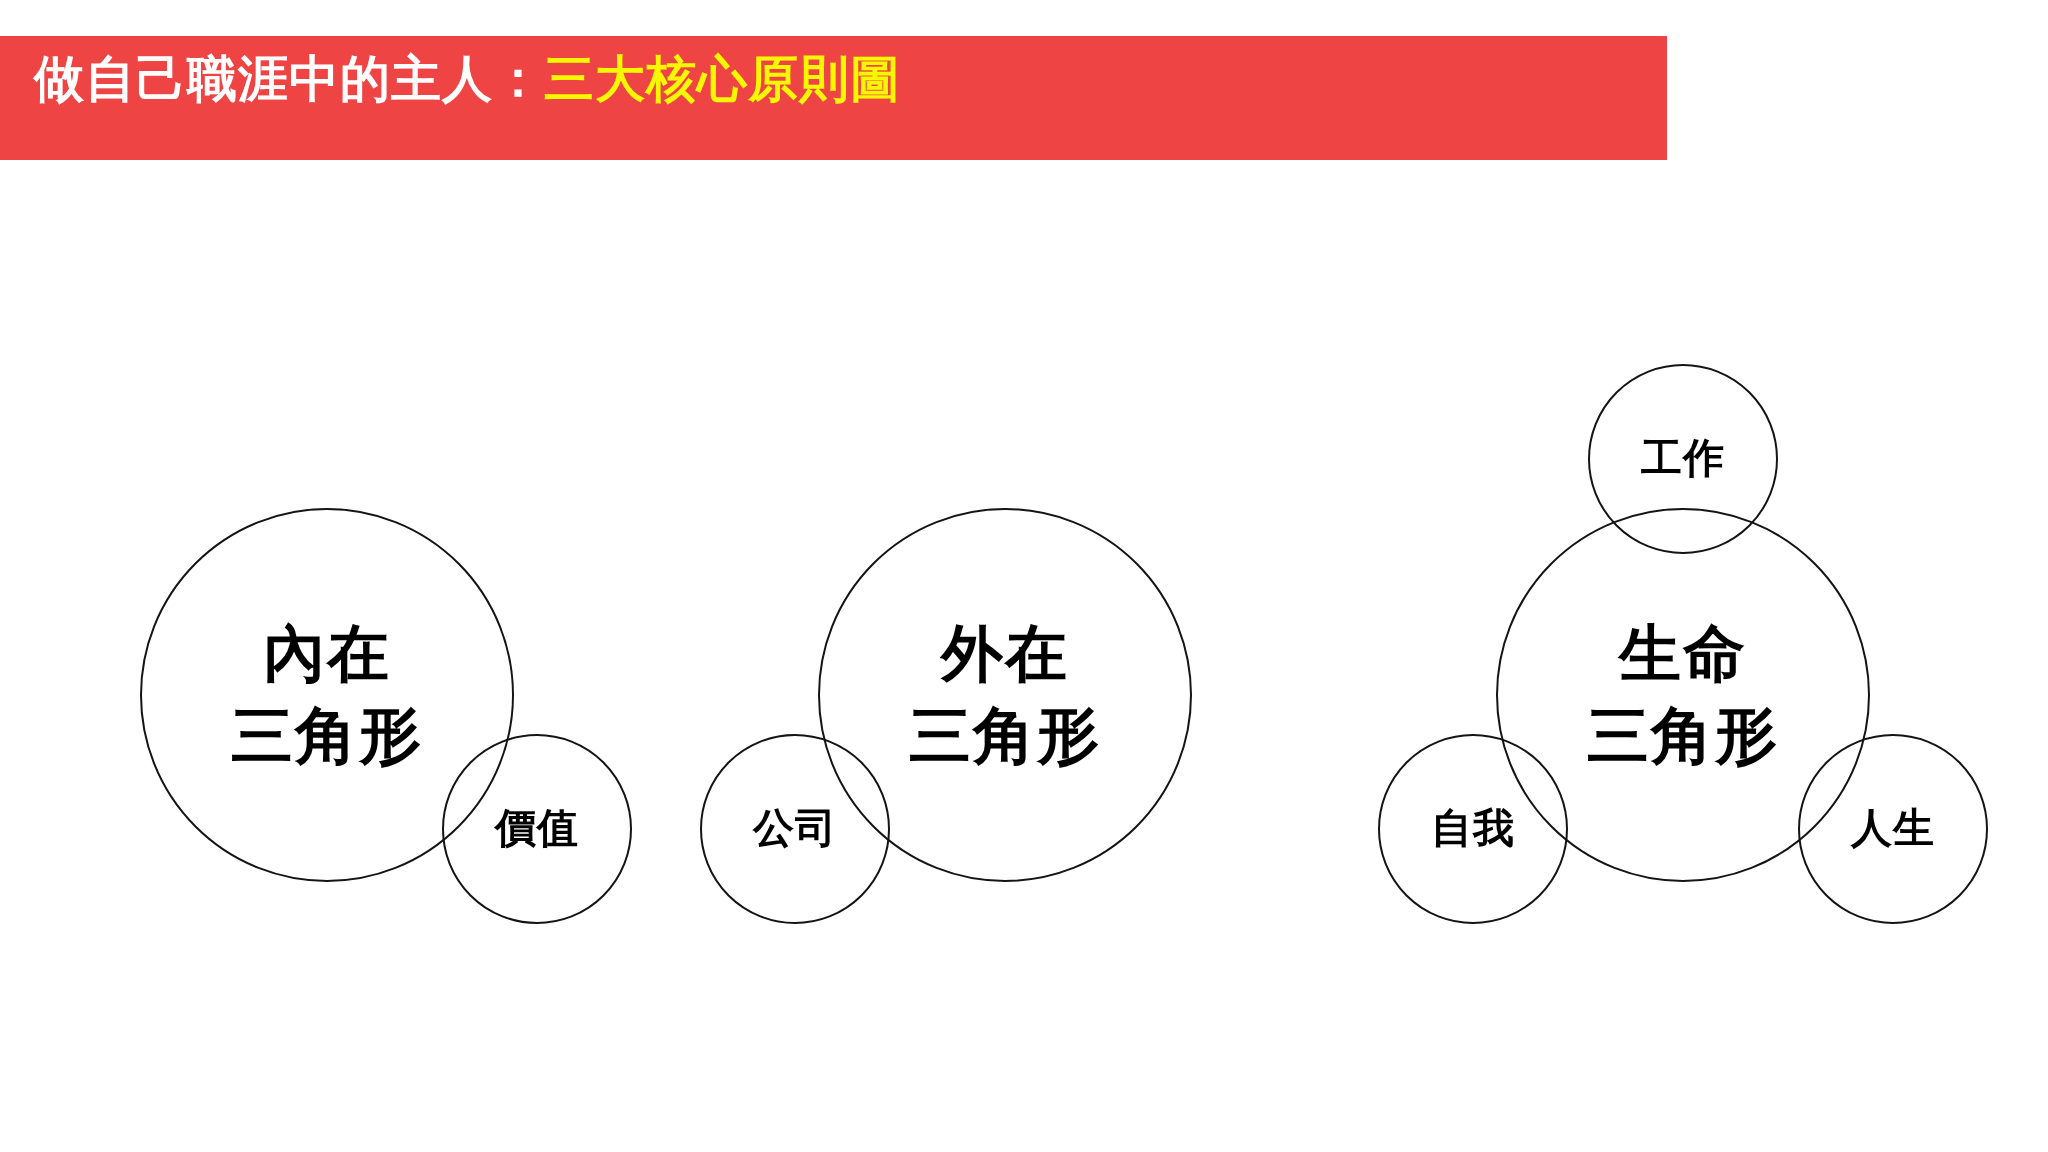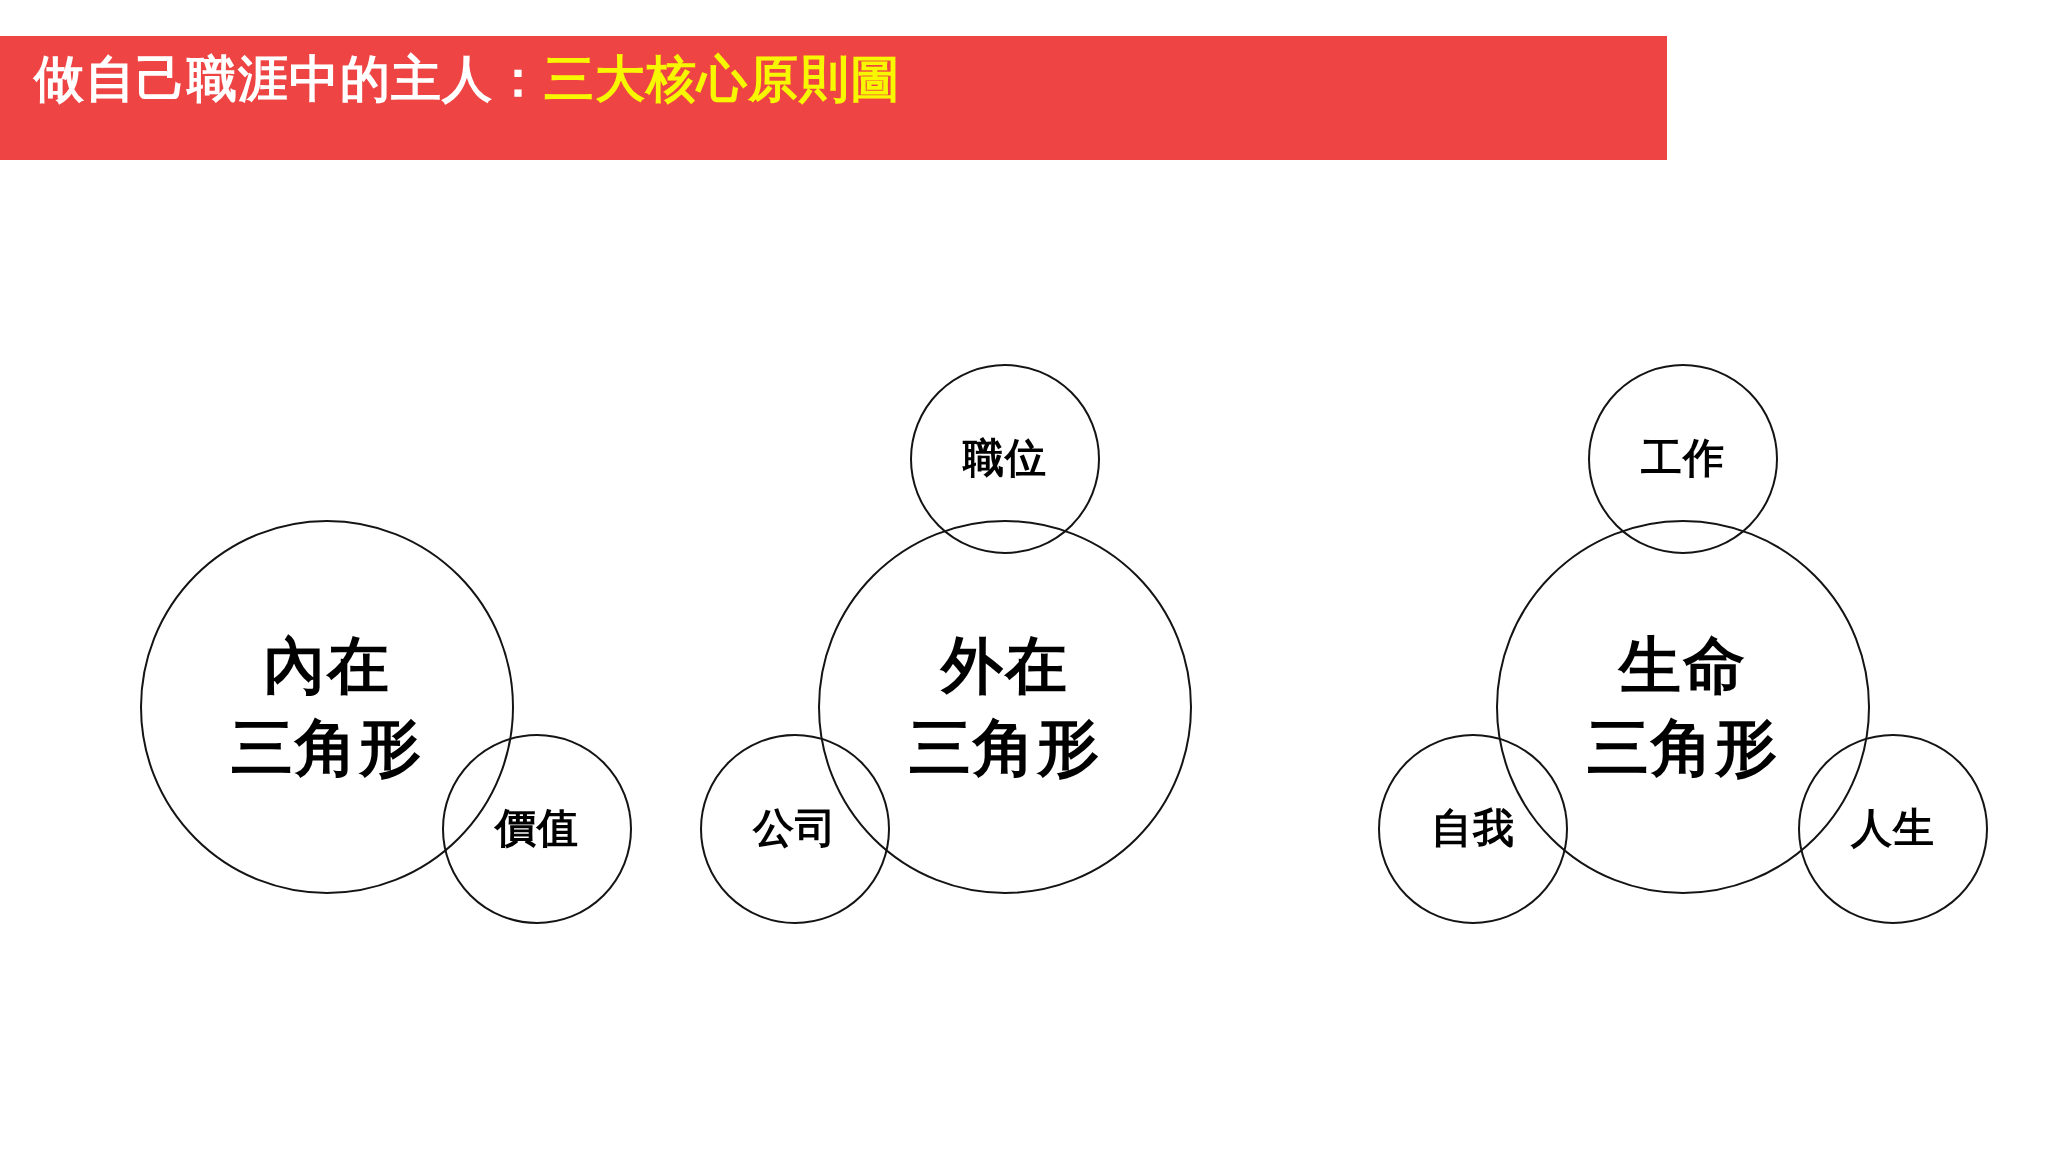--- a/index.html
+++ b/index.html
@@ -70,21 +70,21 @@
     justify-content: center;
     text-align: center;
     color: #000000;
   }
 
   
   .circle-main {
     width: 374px;
     height: 374px;
     left: 118px;
-    top: 156px;
+    top: 144px;
     z-index: 1;
     text-align: center;
   }
   .main-label {
     font-size: 62px;
     font-weight: bold;
     line-height: 1.32;
     letter-spacing: 2px;
     white-space: nowrap;
     position: relative;
@@ -147,25 +147,20 @@
 
   <div class="triad-group" id="group-external">
 
     <div class="circle circle-main">
       <div class="main-label">
         <span>外在</span><br>
         <span>三角形</span>
       </div>
     </div>
 
-    <div class="circle circle-sat circle-top">
-      <div class="sat-label">
-        <span>職位</span>
-      </div>
-    </div>
 
     <div class="circle circle-sat circle-left">
       <div class="sat-label">
         <span>公司</span>
       </div>
     </div>
 
   </div>
 
   <div class="triad-group" id="group-life">

